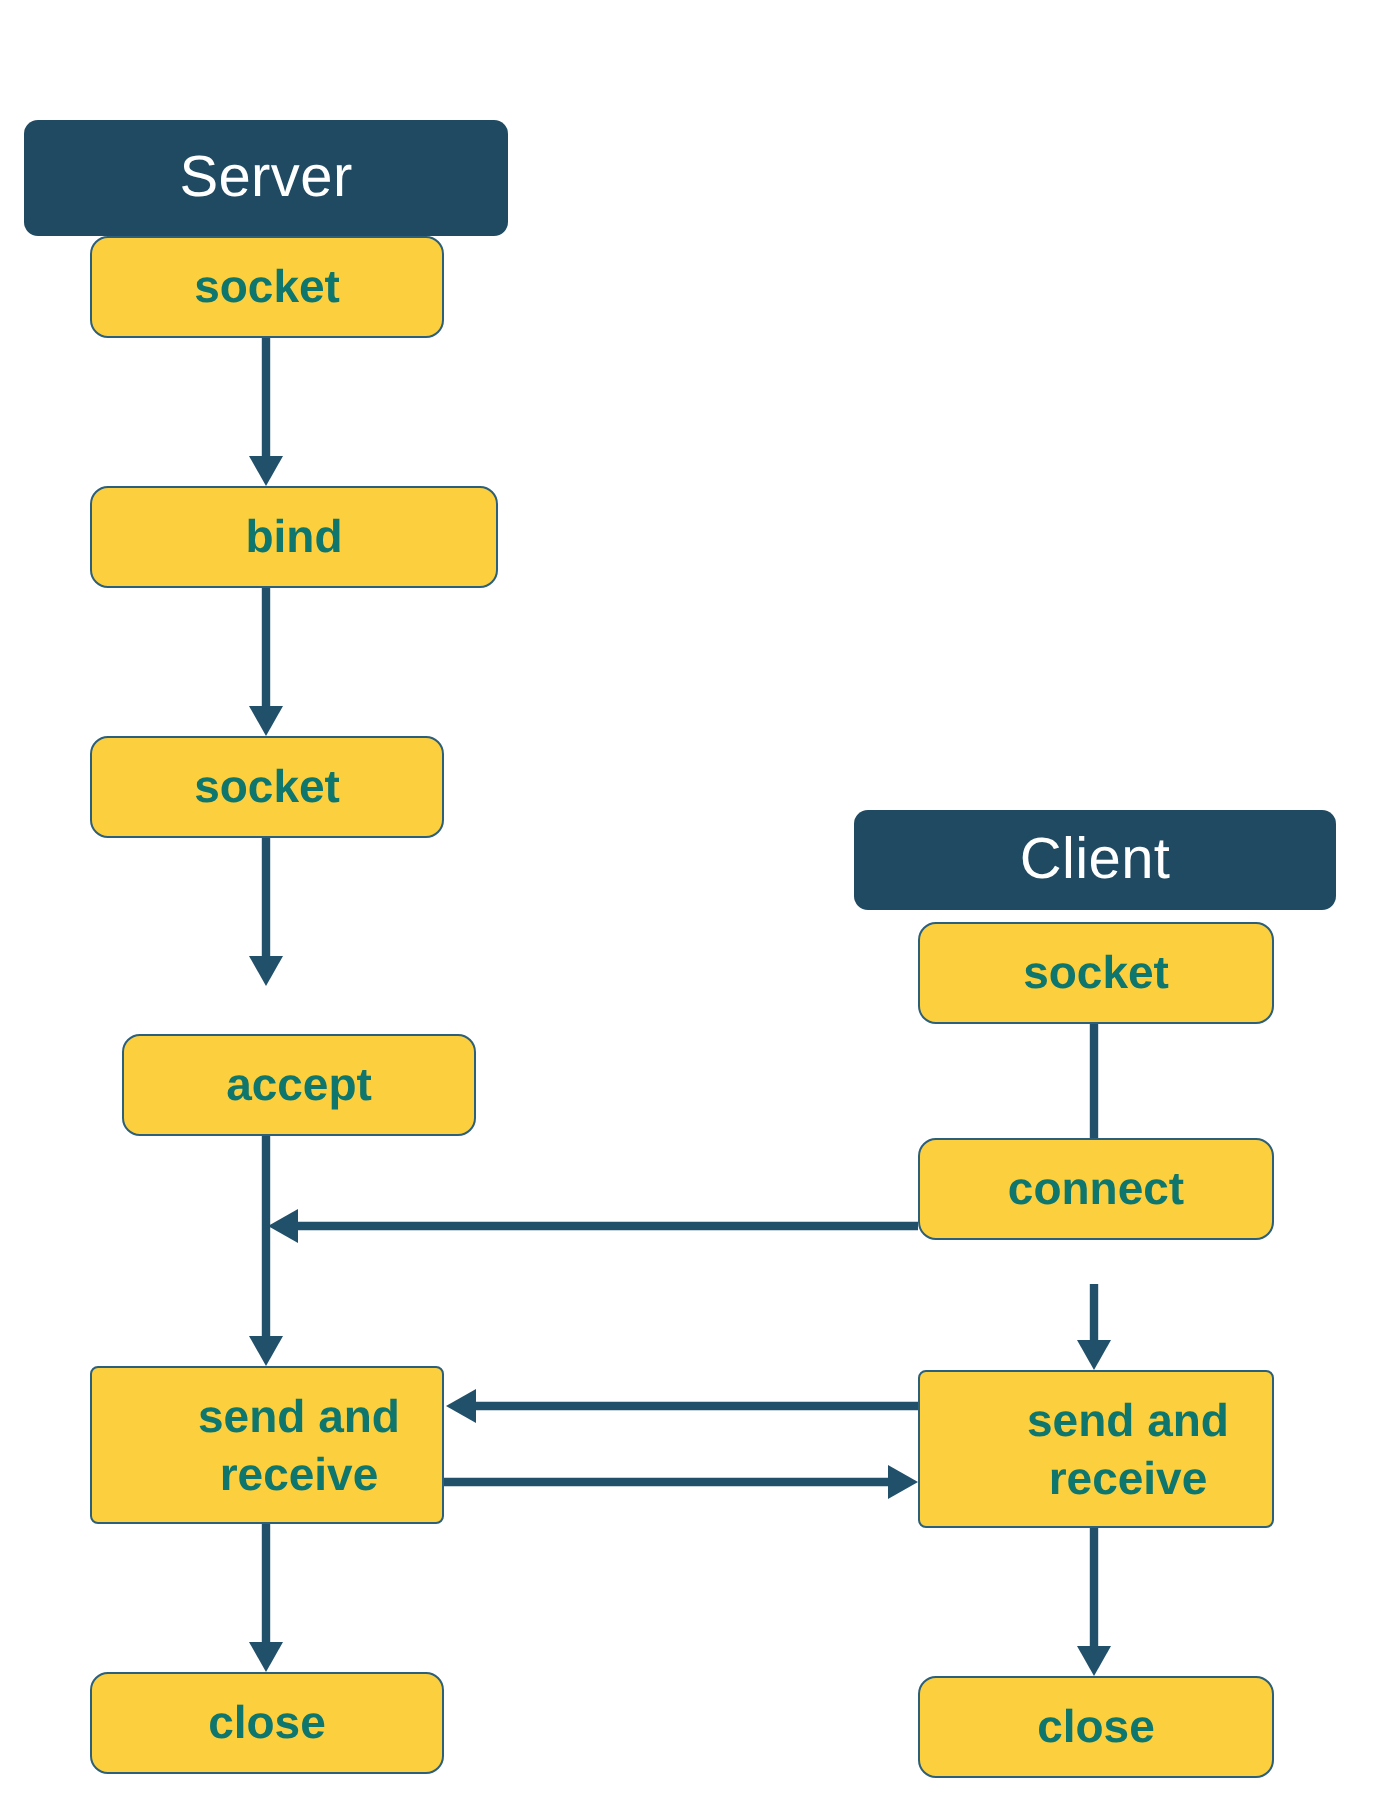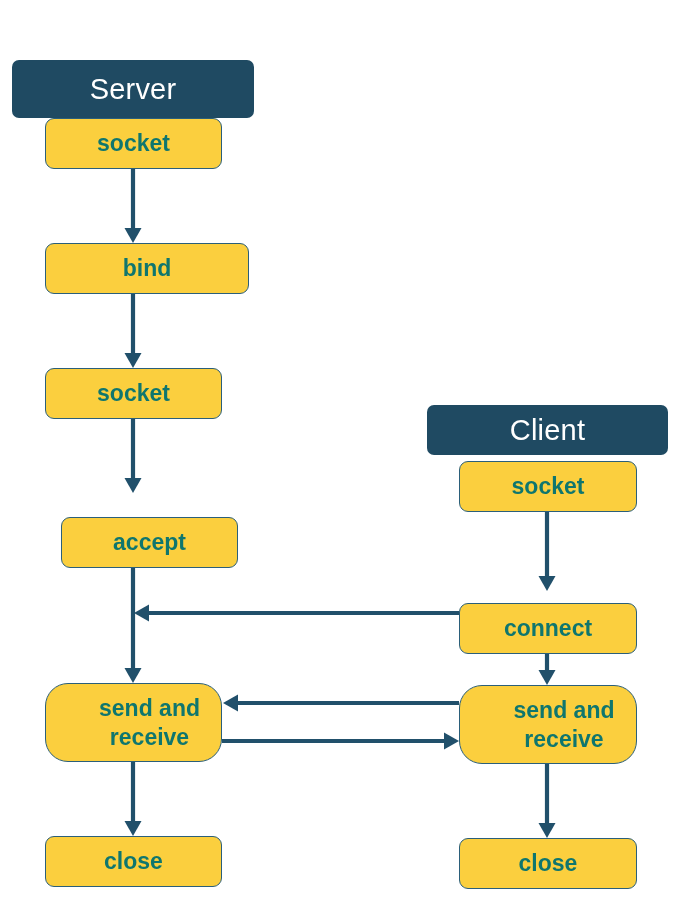--- a/index.html
+++ b/index.html
@@ -35,21 +35,21 @@
   }
   .step-node {
     background: #fbcf3e;
     color: #0f766e;
     border: 1.3px solid #2b5f7a;
     border-radius: 9px;
     font-size: 23px;
     font-weight: 700;
   }
   .step-node.two-line {
-    border-radius: 23px;
+    border-radius: 4px;
     padding-left: 32px;
   }
   svg.edges {
     position: absolute;
     left: 0;
     top: 0;
     width: 688px;
     height: 900px;
     pointer-events: none;
   }
@@ -109,21 +109,21 @@
       <div class="node step-node two-line" style="left: 45px; top: 683px; width: 177px; height: 79px;">
         <span>send and<br>receive</span>
       </div>
       <div class="node step-node" style="left: 45px; top: 836px; width: 177px; height: 51px;">
         <span>close</span>
       </div>
       <div class="node header-node" style="left: 427px; top: 360px; width: 241px; height: 50px;">Client</div>
       <div class="node step-node" style="left: 459px; top: 461px; width: 178px; height: 51px;">
         <span>socket</span>
       </div>
-      <div class="node step-node" style="left: 459px; top: 603px; width: 178px; height: 51px;">
+      <div class="node step-node" style="left: 459px; top: 569px; width: 178px; height: 51px;">
         <span>connect</span>
       </div>
       <div class="node step-node two-line" style="left: 459px; top: 685px; width: 178px; height: 79px;">
         <span>send and<br>receive</span>
       </div>
       <div class="node step-node" style="left: 459px; top: 838px; width: 178px; height: 51px;">
         <span>close</span>
       </div>
     </div>
 

